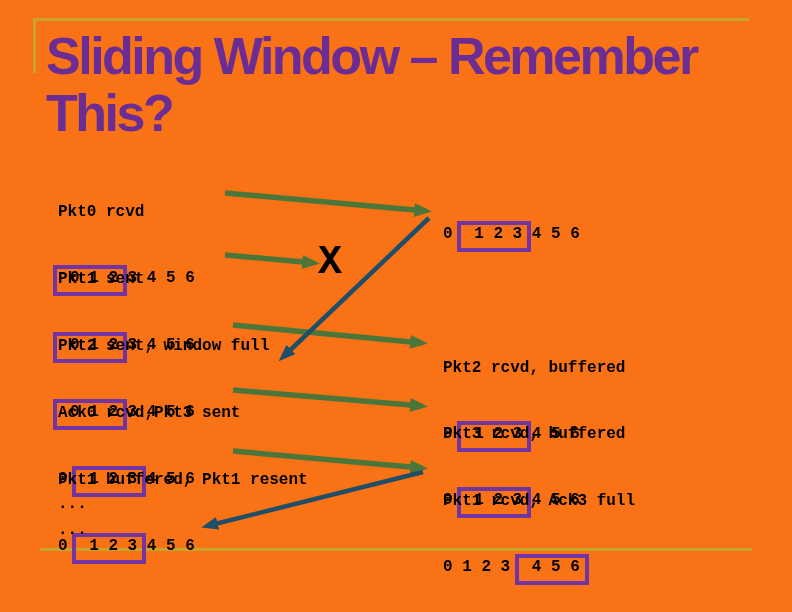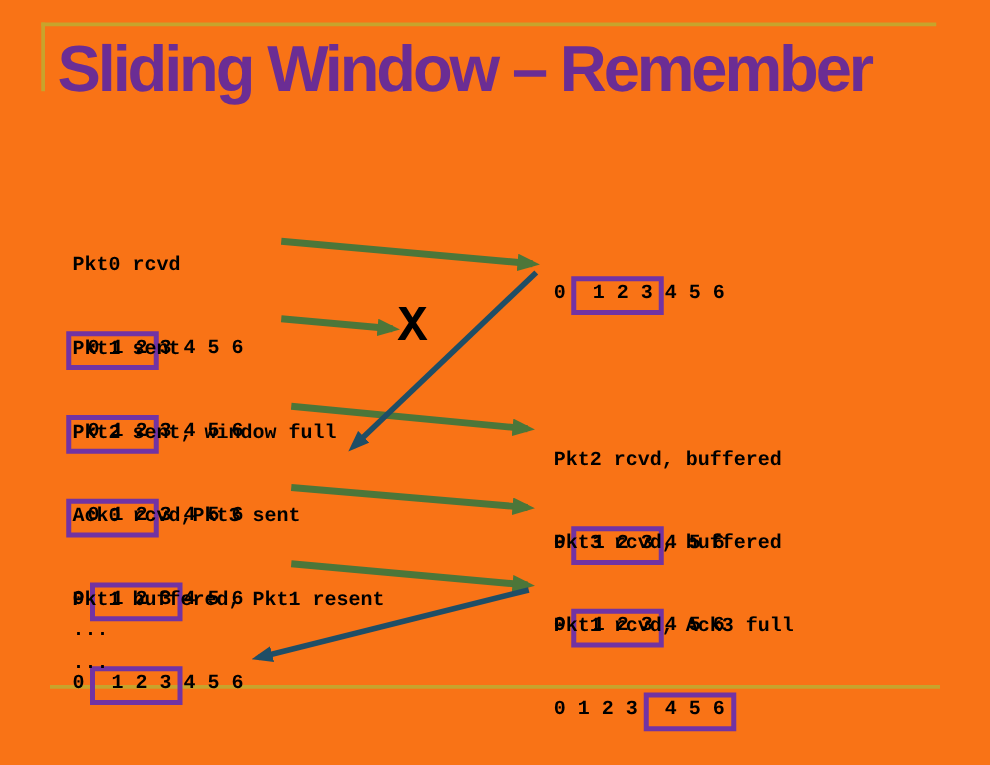--- a/index.html
+++ b/index.html
@@ -48,21 +48,21 @@
   .arrow-layer { position:absolute; left:0; top:0; pointer-events:none; }
 </style>
 </head>
 <body>
 
 <div class="slide">
 
   <div class="corner-bracket"></div>
   <div class="bottom-rule"></div>
 
-  <div class="title"><span>Sliding Window – Remember</span><br></div>
+  <div class="title"><span>Sliding Window – Remember</span><br><span>This?</span></div>
 
   <div class="entry" style="left:58px; top:157px;">
     <div>Pkt0 rcvd</div>
     <div class="digits"><span></span><span class="boxed">0 1 2</span><span> 3 4 5 6</span></div>
   </div>
 
   <div class="entry" style="left:58px; top:224px;">
     <div>Pkt1 sent</div>
     <div class="digits"><span></span><span class="boxed">0 1 2</span><span> 3 4 5 6</span></div>
   </div>

